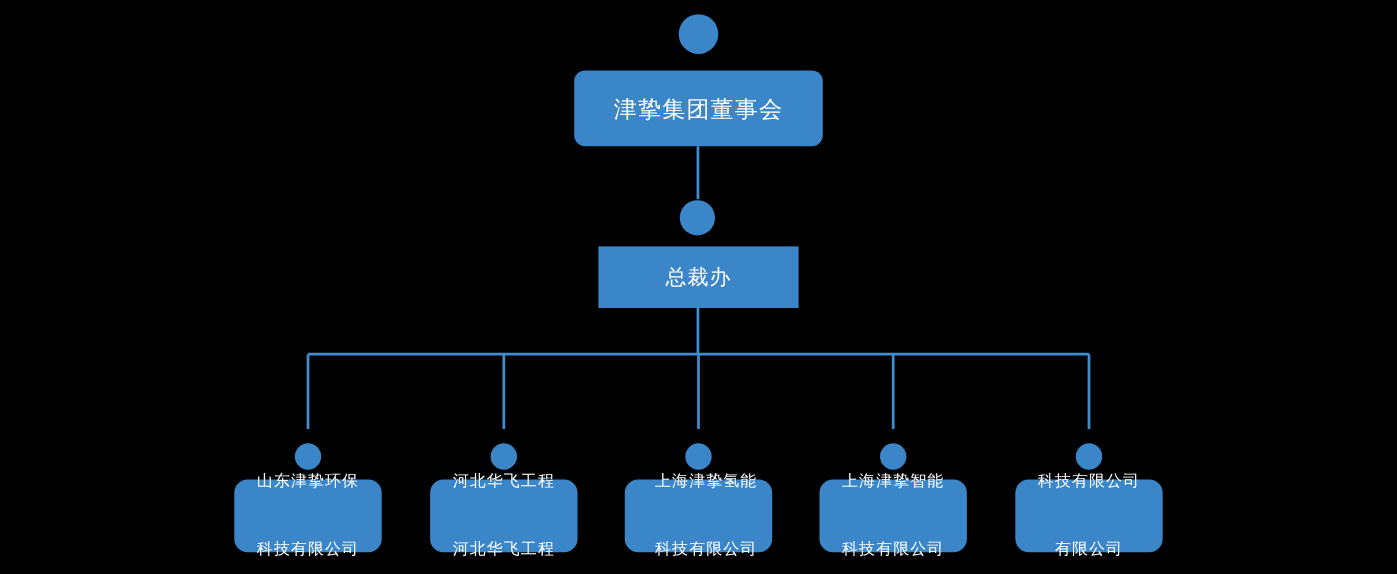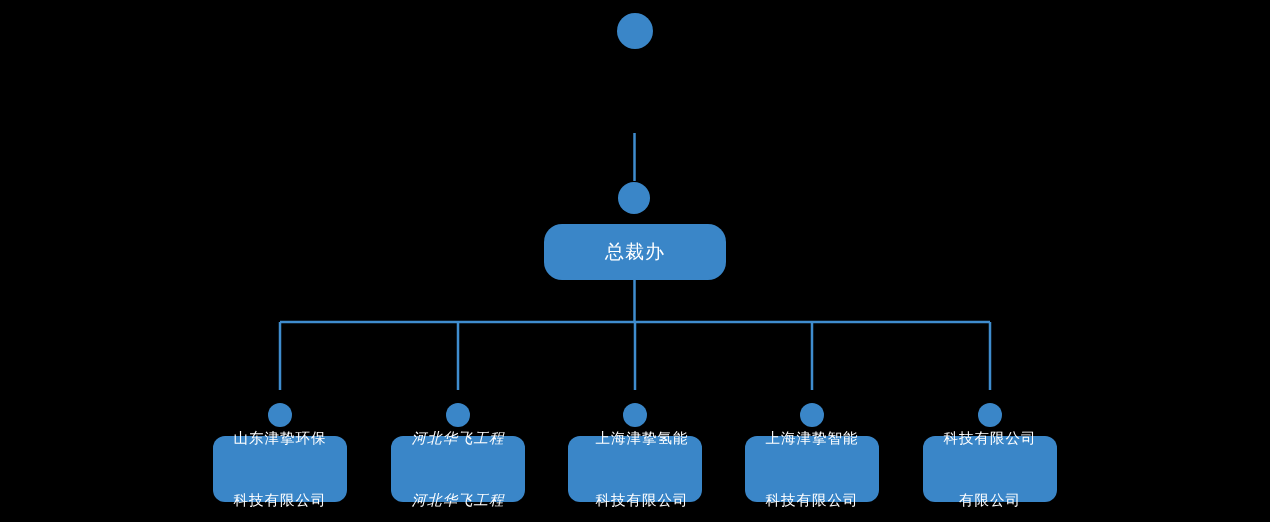--- a/index.html
+++ b/index.html
@@ -48,35 +48,35 @@
   }
   .node-root {
     left: 522px; top: 64px;
     width: 226px; height: 69px;
     border-radius: 10px;
     font-size: 21px;
   }
   .node-office {
     left: 544px; top: 224px;
     width: 182px; height: 56px;
-    border-radius: 18px;
+    border-radius: 0;
     font-size: 19px;
   }
   .node-child {
     top: 436px;
     width: 134px; height: 66px;
     border-radius: 12px;
     font-size: 14.5px;
     line-height: 23px;
     gap: 39px;
   }
   .node-child .line { display: block; }
   
   .pos-0 .node-child { left: 213px; }
-  .pos-1 .node-child { left: 391px; font-style: italic; }
+  .pos-1 .node-child { left: 391px; }
   .pos-2 .node-child { left: 568px; padding-left: 14px; }
   .pos-3 .node-child { left: 745px; font-family: Liberation Serif, serif; }
   .pos-4 .node-child { left: 923px; }
   .pos-0 .dot.sm { left: 268px; top: 403px; }
   .pos-1 .dot.sm { left: 446px; top: 403px; }
   .pos-2 .dot.sm { left: 623px; top: 403px; }
   .pos-3 .dot.sm { left: 800px; top: 403px; }
   .pos-4 .dot.sm { left: 978px; top: 403px; }
   .dot-root   { left: 617px; top: 13px; }
   .dot-office { left: 618px; top: 182px; }
@@ -91,20 +91,23 @@
     <line x1="634.5" y1="280" x2="634.5" y2="322" stroke="currentColor" stroke-width="2.5"></line>
     <line x1="280" y1="322" x2="990" y2="322" stroke="currentColor" stroke-width="2.5"></line>
     <line x1="280" y1="322" x2="280" y2="390" stroke="currentColor" stroke-width="2.5"></line>
     <line x1="458" y1="322" x2="458" y2="390" stroke="currentColor" stroke-width="2.5"></line>
     <line x1="635" y1="322" x2="635" y2="390" stroke="currentColor" stroke-width="2.5"></line>
     <line x1="812" y1="322" x2="812" y2="390" stroke="currentColor" stroke-width="2.5"></line>
     <line x1="990" y1="322" x2="990" y2="390" stroke="currentColor" stroke-width="2.5"></line>
   </svg>
 
   <div class="dot lg dot-root"></div>
+  <div class="node node-root">
+    <span>津挚集团董事会</span>
+  </div>
 
   <div class="dot md dot-office"></div>
   <div class="node node-office">
     <span>总裁办</span>
   </div>
 
   <div class="pos-0">
     <div class="dot sm"></div>
     <div class="node node-child">
       <span class="line">山东津挚环保</span>

